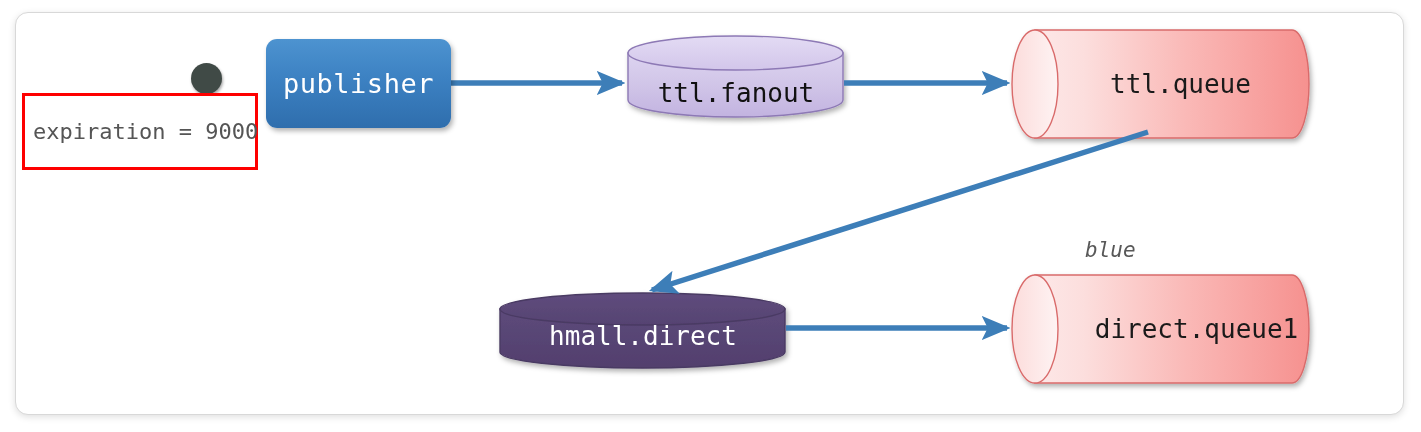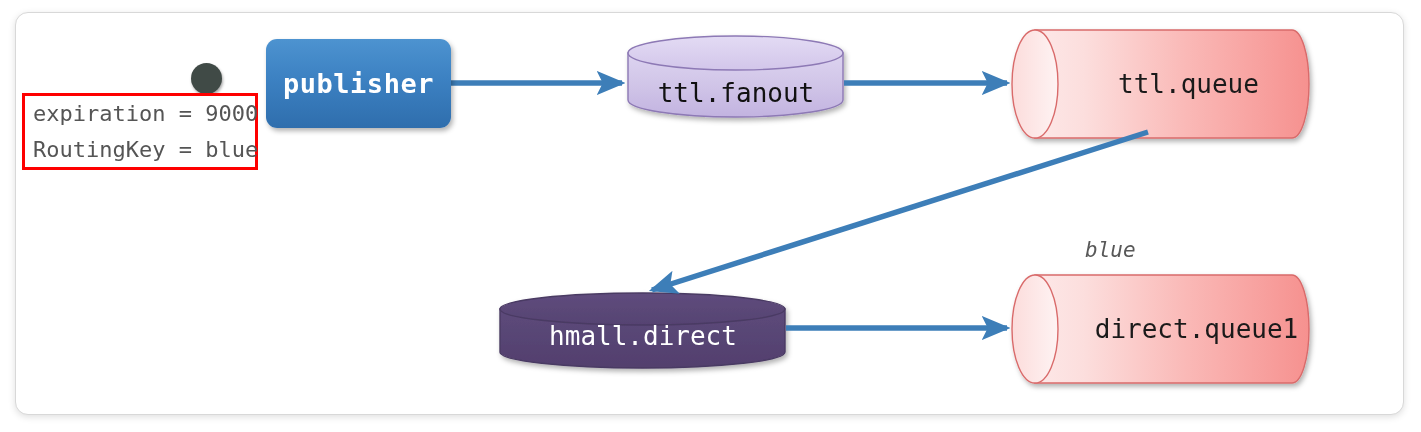--- a/index.html
+++ b/index.html
@@ -48,21 +48,20 @@
     box-shadow: 2px 3px 5px rgba(0,0,0,0.30);
     display: flex;
     align-items: center;
     justify-content: center;
   }
   #publisher-node .node-label {
     color: #ffffff;
     font-size: 27px;
     letter-spacing: 0.5px;
     white-space: nowrap;
-    font-weight: bold;
   }
 
   
   #black-dot {
     position: absolute;
     left: 191px;
     top: 63px;
     width: 31px;
     height: 31px;
     border-radius: 50%;
@@ -216,33 +215,32 @@
   </svg>
 
   <div id="publisher-node">
     <span class="node-label">publisher</span>
   </div>
 
   <div id="black-dot"></div>
 
   <div id="annotation-box">
     <span class="ann-line">expiration = 9000</span>
-    <span class="ann-line">RoutingKey = blue</span>
   </div>
 
   <div class="disk-node" style="left:628px; top:38px; width:216px; height:82px;">
     <span class="disk-label" style="top:40px; color:#111111;">ttl.fanout</span>
   </div>
 
   <div class="disk-node" style="left:500px; top:293px; width:286px; height:80px;">
     <span class="disk-label" style="top:28px; color:#ffffff;">hmall.direct</span>
   </div>
 
   <div class="tube-node" style="left:1012px; top:30px; width:297px; height:108px;">
-    <span class="tube-label" style="top:39px; padding-left:28px;">ttl.queue</span>
+    <span class="tube-label" style="top:39px; padding-left:20px;">ttl.queue</span>
   </div>
 
   <div class="tube-node" style="left:1012px; top:275px; width:297px; height:108px;">
     <span class="tube-label" style="top:39px; padding-left:36px;">direct.queue1</span>
   </div>
 
   <span class="free-label" style="left:1085px; top:238px;font-style:italic;">blue</span>
 
 
 </div>

